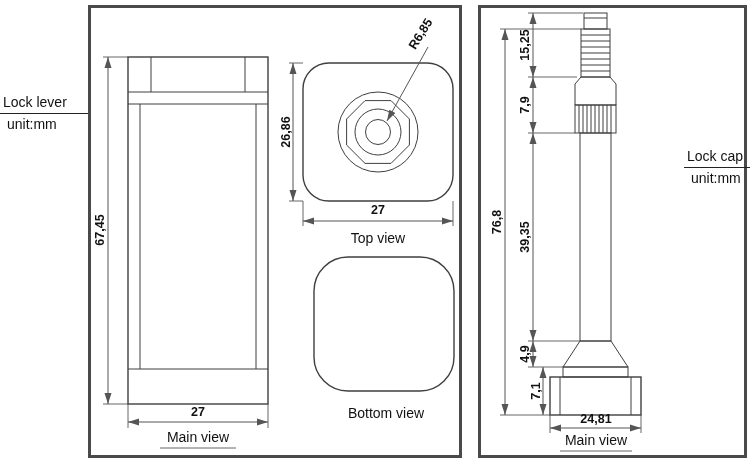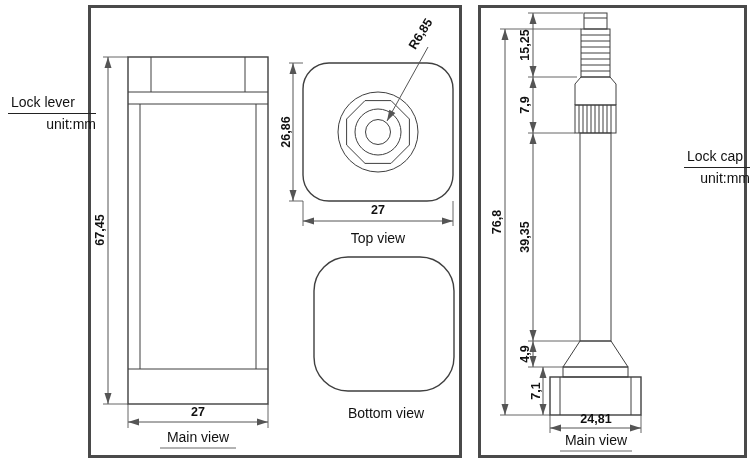--- a/index.html
+++ b/index.html
@@ -14,22 +14,22 @@
   .ol{stroke:#3f3f3f;stroke-width:1.4;fill:none;}
   .thin{stroke:#3f3f3f;stroke-width:1;fill:none;}
   .dl{stroke:#555555;stroke-width:1;fill:none;}
   .ext{stroke:#555555;stroke-width:0.9;fill:none;}
   text{fill:#111111;}
   .dim{font-size:12.5px;font-weight:bold;}
   .cap{font-size:14px;}
   .mid{text-anchor:middle;}
   .side-label{position:absolute;font-size:14px;color:#111;z-index:5;}
   .side-label .title{border-bottom:1.5px solid #222;padding:0 2px 3px 3px;}
-  .side-label .unit{padding:2px 0 0 7px;text-align:right;}
-  #label-left{left:0;top:94px;width:88px;margin-left:8px;}
+  .side-label .unit{padding:2px 16px 0 7px;}
+  #label-left{left:0;top:94px;width:88px;}
   #label-right{left:684px;top:148px;width:66px;}
 </style>
 </head>
 <body>
 
 <div id="stage">
 
   <div class="panel" id="panel-left"></div>
   <div class="panel" id="panel-right"></div>
 

